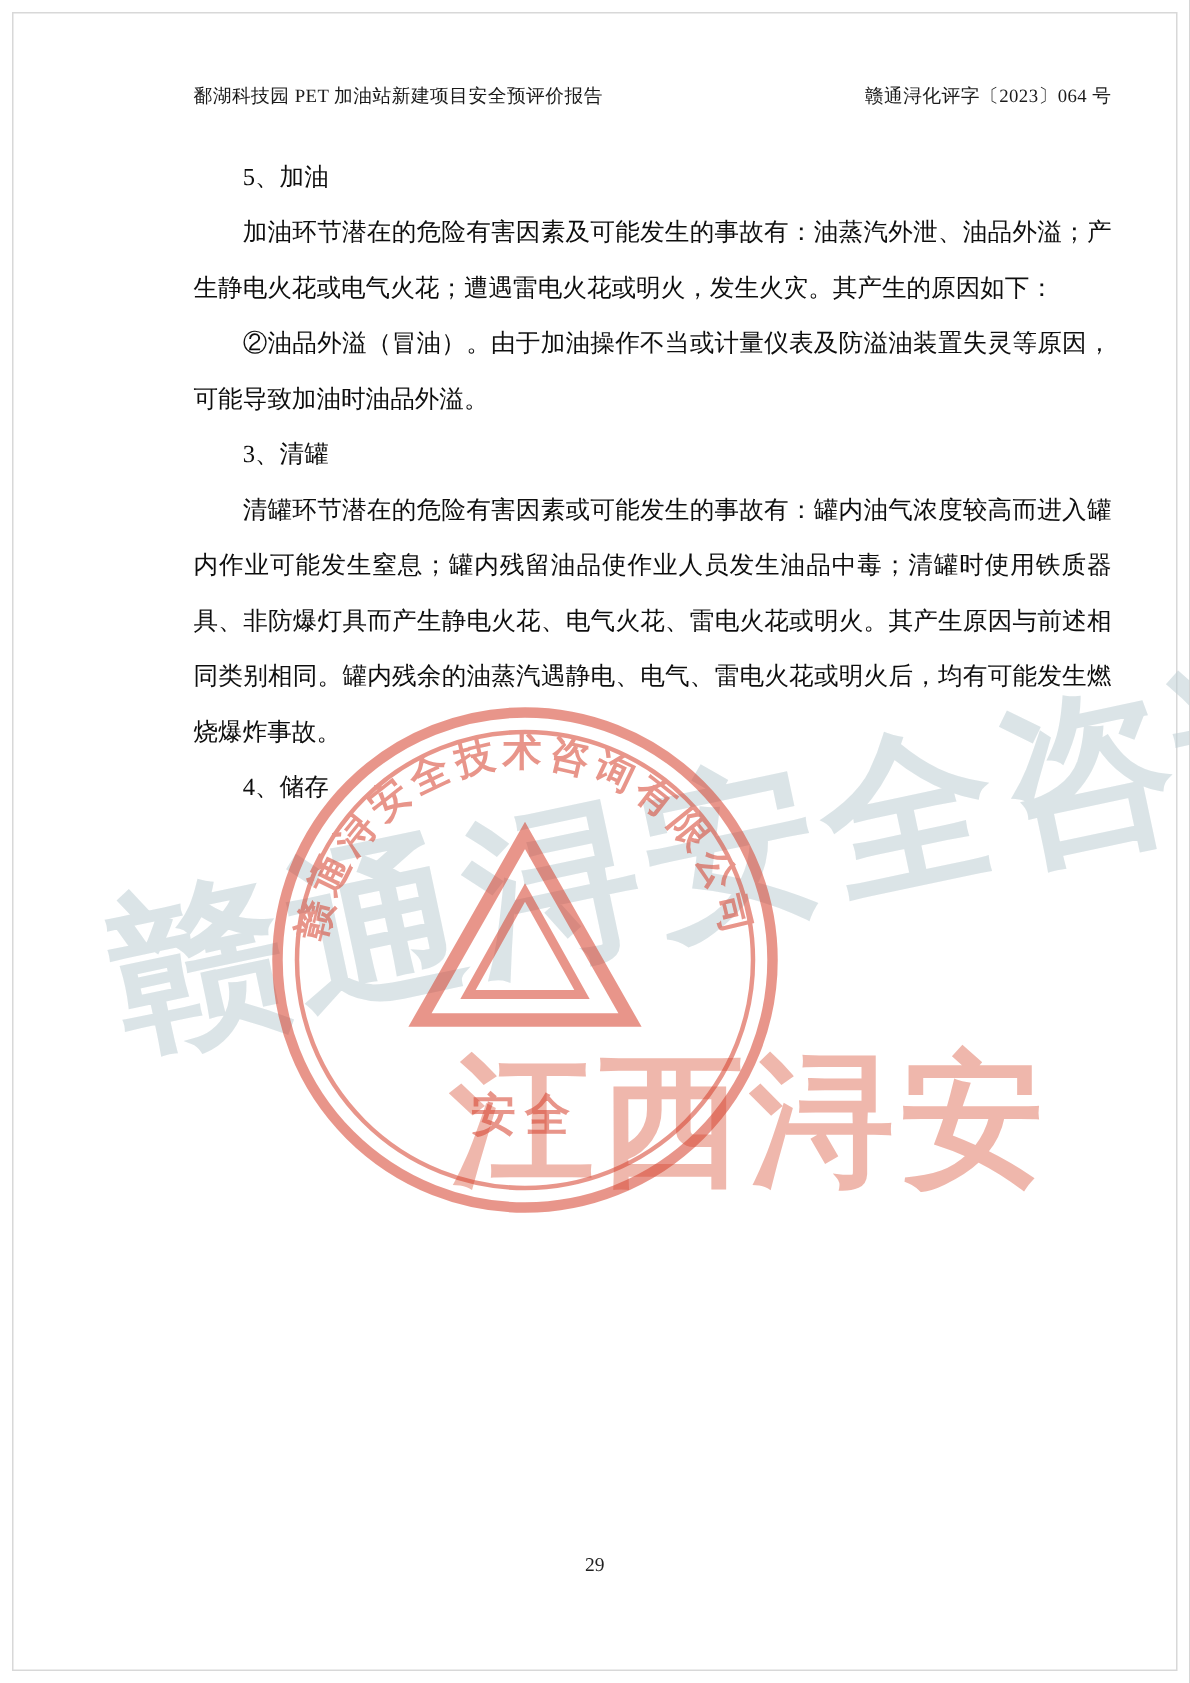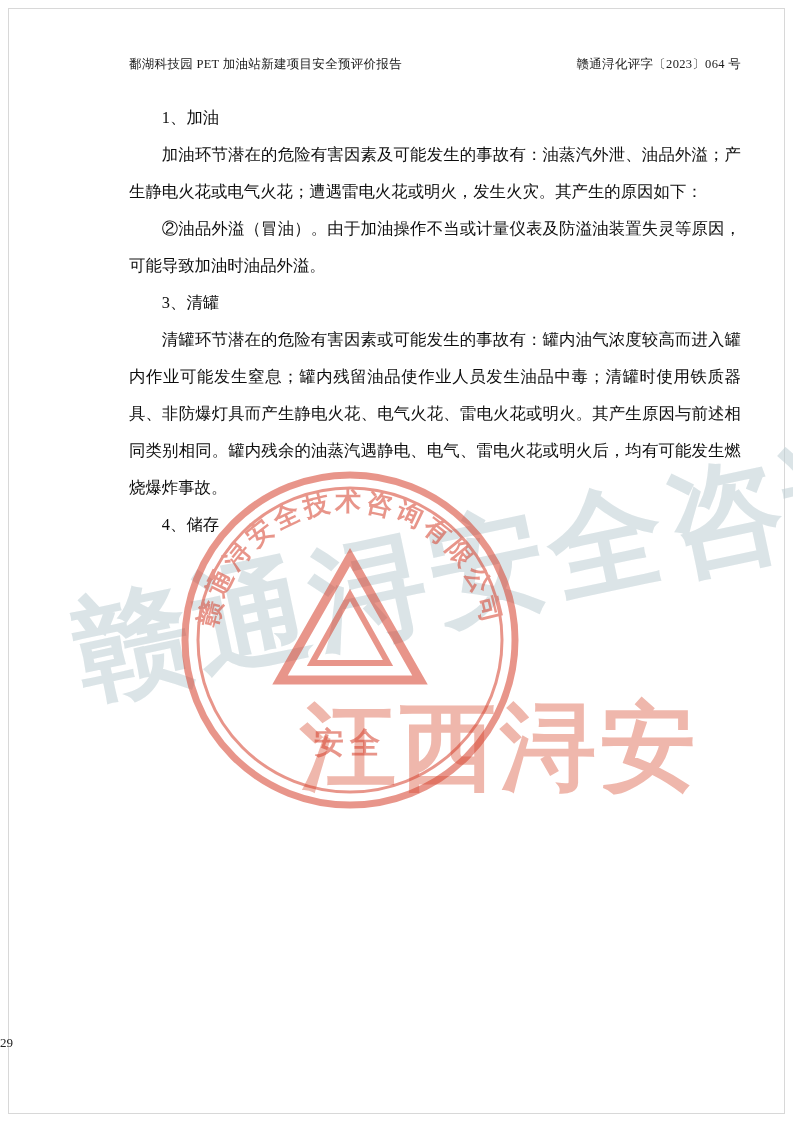--- a/index.html
+++ b/index.html
@@ -72,21 +72,21 @@
   .para.heading {
     text-indent: 2em;
   }
 
   
   .page-number {
     position: absolute;
     left: 0;
     right: 0;
     top: 1035px;
-    text-align: left;
+    text-align: center;
     font-size: 13px;
     color: #222;
   }
 
   
   .stamp {
     position: absolute;
     left: 175px;
     top: 465px;
     width: 350px;
@@ -157,21 +157,21 @@
   </div>
 
   <div class="content">
 
     <div class="header">
       <span class="header-left">鄱湖科技园 PET 加油站新建项目安全预评价报告</span>
       <span class="header-right">赣通浔化评字〔2023〕064 号</span>
     </div>
 
     <div class="body-text">
-      <p class="para heading">1、加油</p>
+      <p class="para heading">5、加油</p>
       <p class="para">加油环节潜在的危险有害因素及可能发生的事故有：油蒸汽外泄、油品外溢；产生静电火花或电气火花；遭遇雷电火花或明火，发生火灾。其产生的原因如下：</p>
       <p class="para">②油品外溢（冒油）。由于加油操作不当或计量仪表及防溢油装置失灵等原因，可能导致加油时油品外溢。</p>
       <p class="para heading">3、清罐</p>
       <p class="para">清罐环节潜在的危险有害因素或可能发生的事故有：罐内油气浓度较高而进入罐内作业可能发生窒息；罐内残留油品使作业人员发生油品中毒；清罐时使用铁质器具、非防爆灯具而产生静电火花、电气火花、雷电火花或明火。其产生原因与前述相同类别相同。罐内残余的油蒸汽遇静电、电气、雷电火花或明火后，均有可能发生燃烧爆炸事故。</p>
       <p class="para heading">4、储存</p>
     </div>
   </div>
 
   <div class="page-number">29</div>
 </div>

